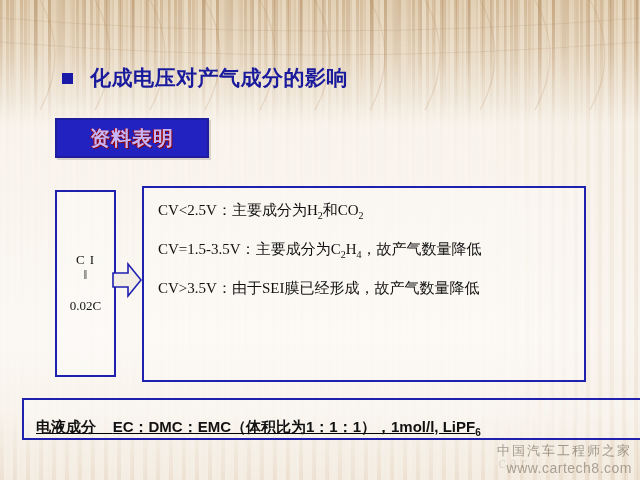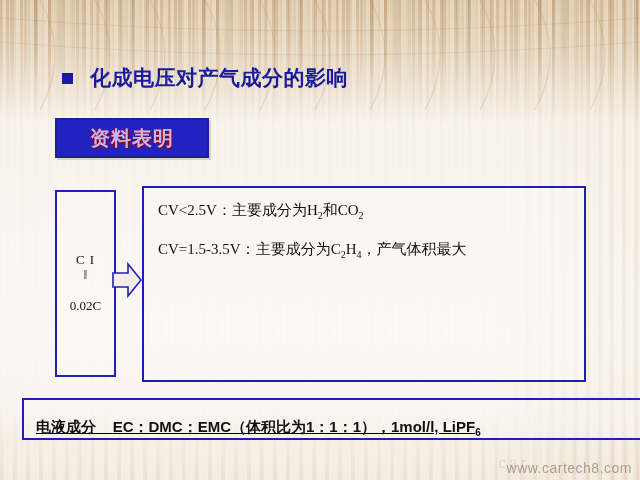--- a/index.html
+++ b/index.html
@@ -280,28 +280,32 @@
 
   <svg class="arrow" viewBox="0 0 30 36">
     <polygon points="1,11 16,11 16,2 29,18 16,34 16,25 1,25" fill="#f2eee6" stroke="#2020b0" stroke-width="1.6" stroke-linejoin="miter"></polygon>
   </svg>
 
   <div class="main-box">
     <div class="line">
       <span>CV&lt;2.5V：</span><span>主要成分为H</span><sub>2</sub><span>和CO</span><sub>2</sub><span></span>
     </div>
     <div class="line">
-      <span>CV=1.5-3.5V：</span><span>主要成分为C</span><sub>2</sub><span>H</span><sub>4</sub><span>，产气体积最大</span>
+      <span>CV=1.5-3.5V：</span><span>主要成分为C</span><sub>2</sub><span>H</span><sub>4</sub><span>，故产气数量降低</span>
+    </div>
+    <div class="line">
+      <span>CV&gt;3.5V：</span><span>由于SEI膜已经形成，故产气数量降低</span>
     </div>
   </div>
 
   <div class="bottom-bar">
     <span class="bottom-text">
       <span>电液成分</span>&nbsp;&nbsp;&nbsp;&nbsp;<span>EC：DMC：EMC（体积比为1：1：1），1mol/l, LiPF</span><sub>6</sub>
     </span>
   </div>
 
   <div class="watermark-big">car</div>
   <div class="watermark">
+    <div class="wm-line1">中国汽车工程师之家</div>
     <div class="wm-line2">www.cartech8.com</div>
   </div>
 
 </div>
 
 </body></html>

